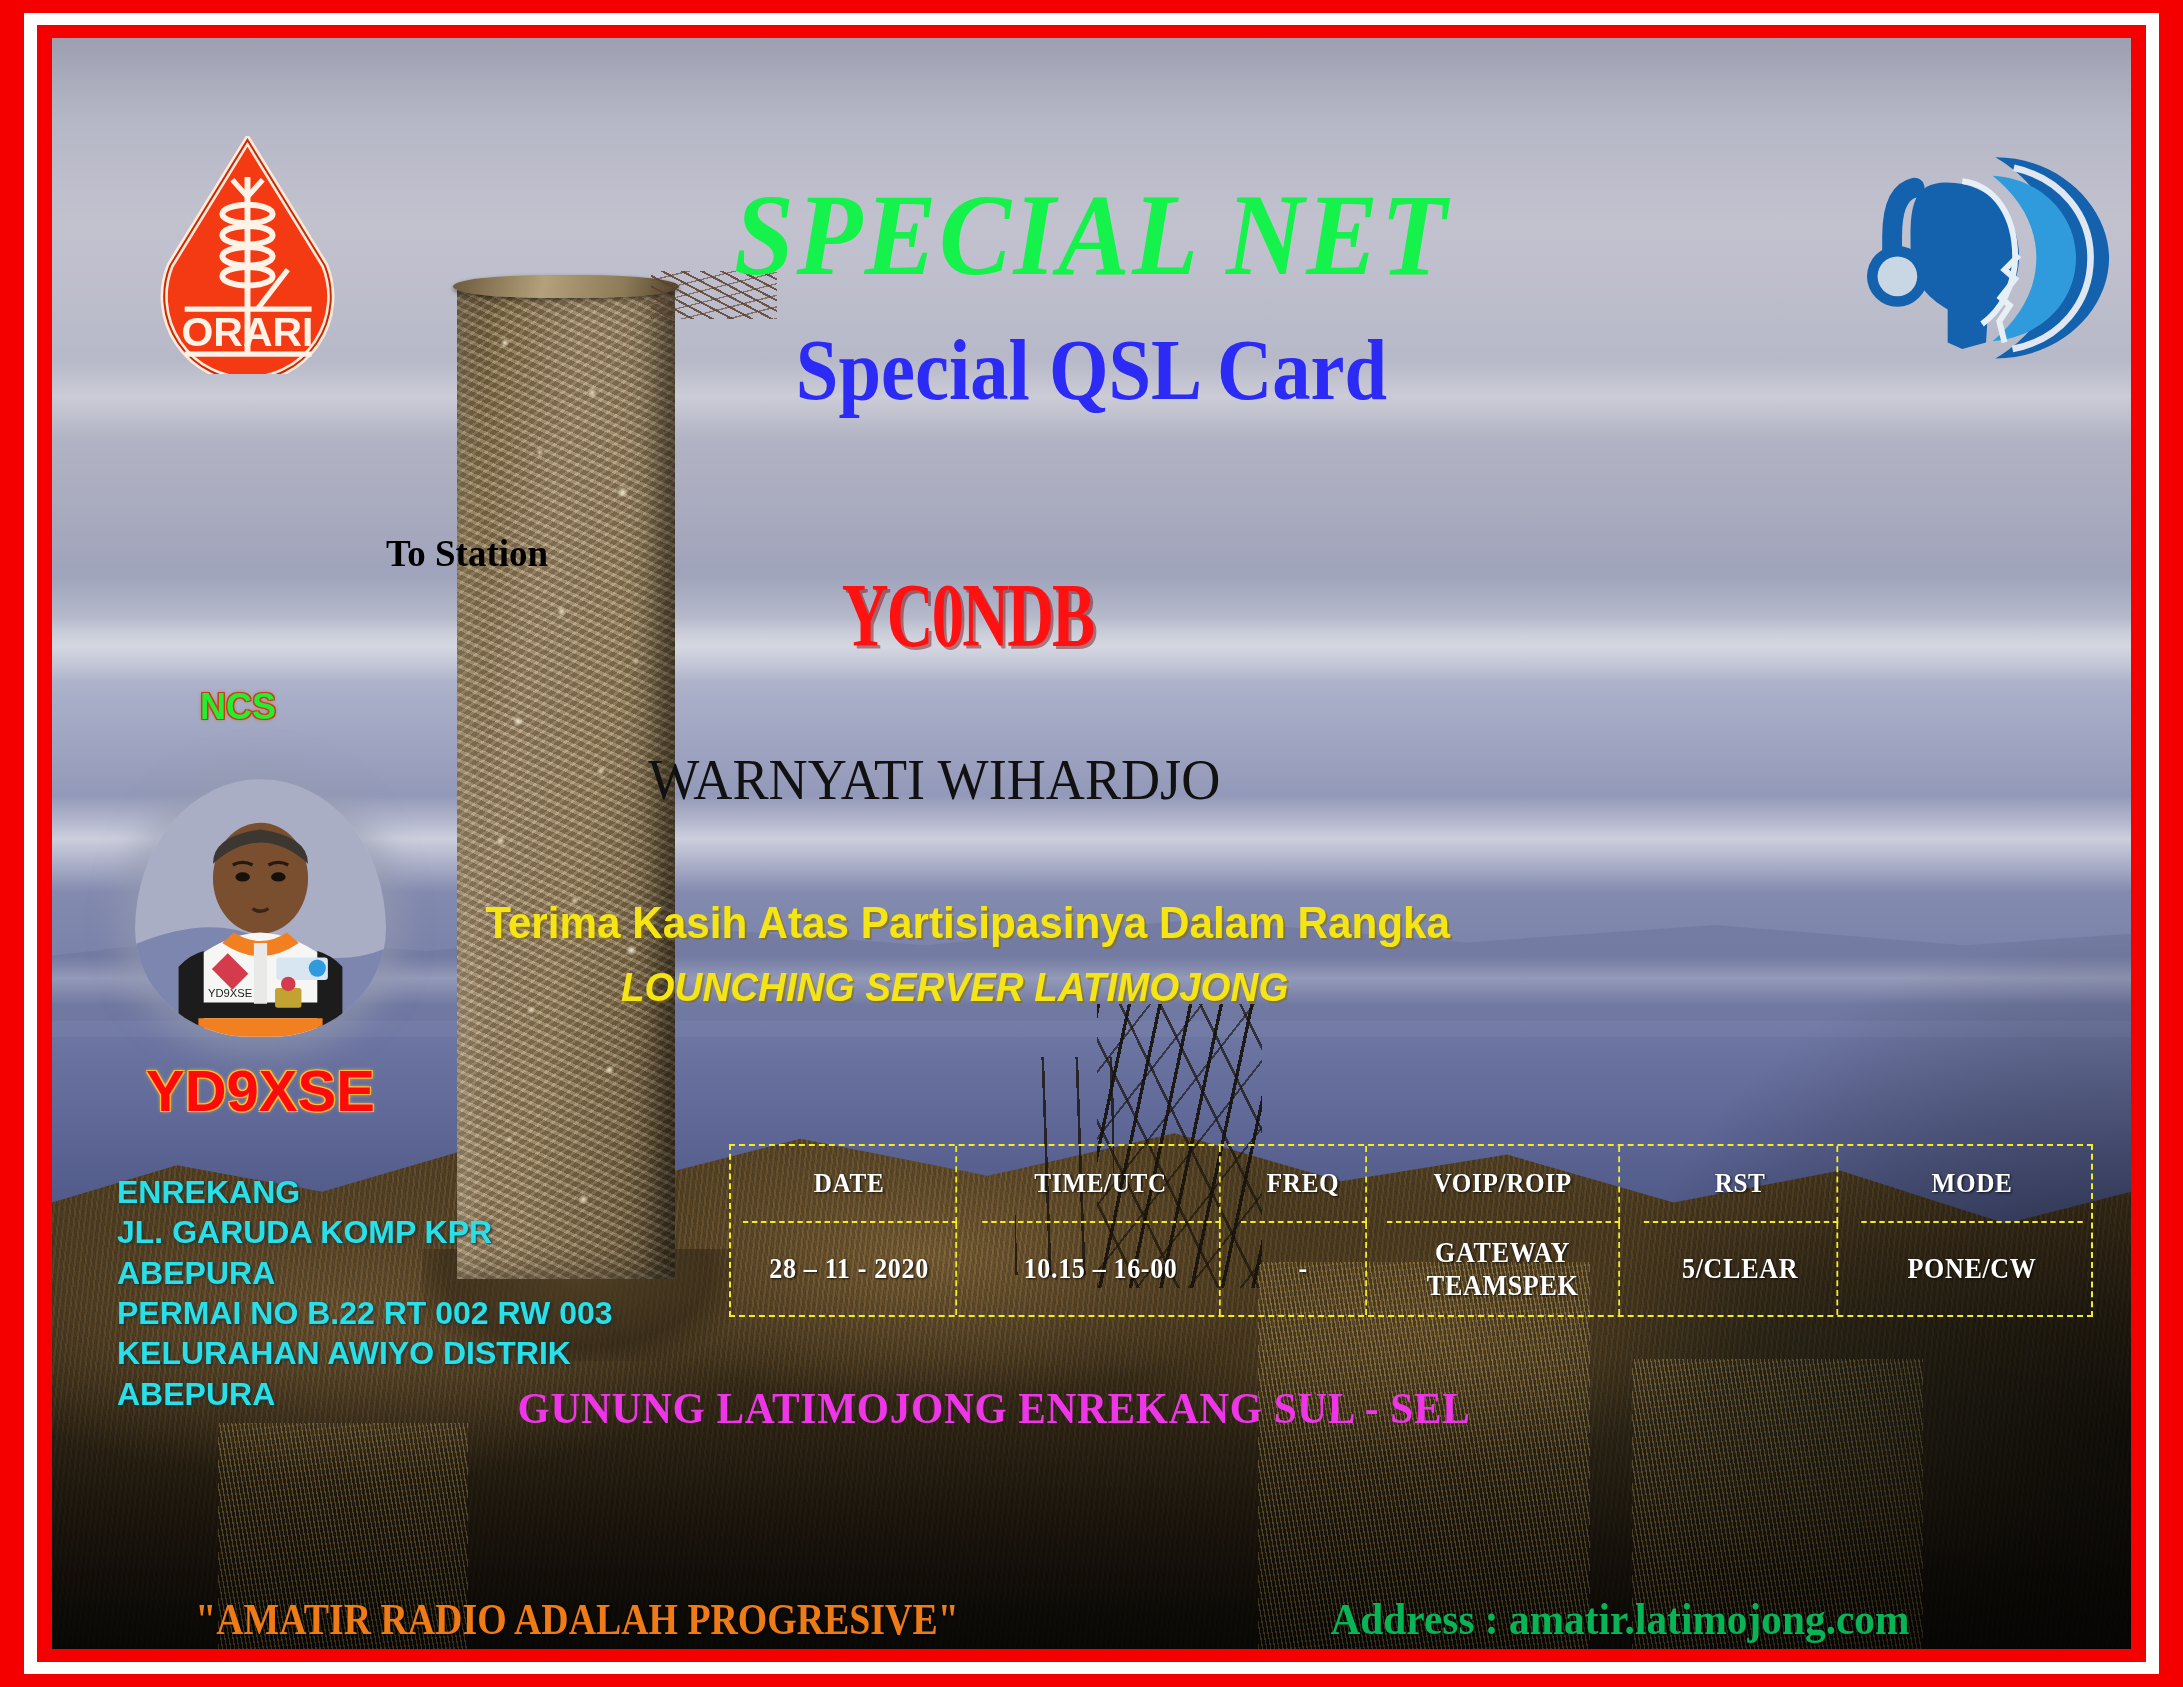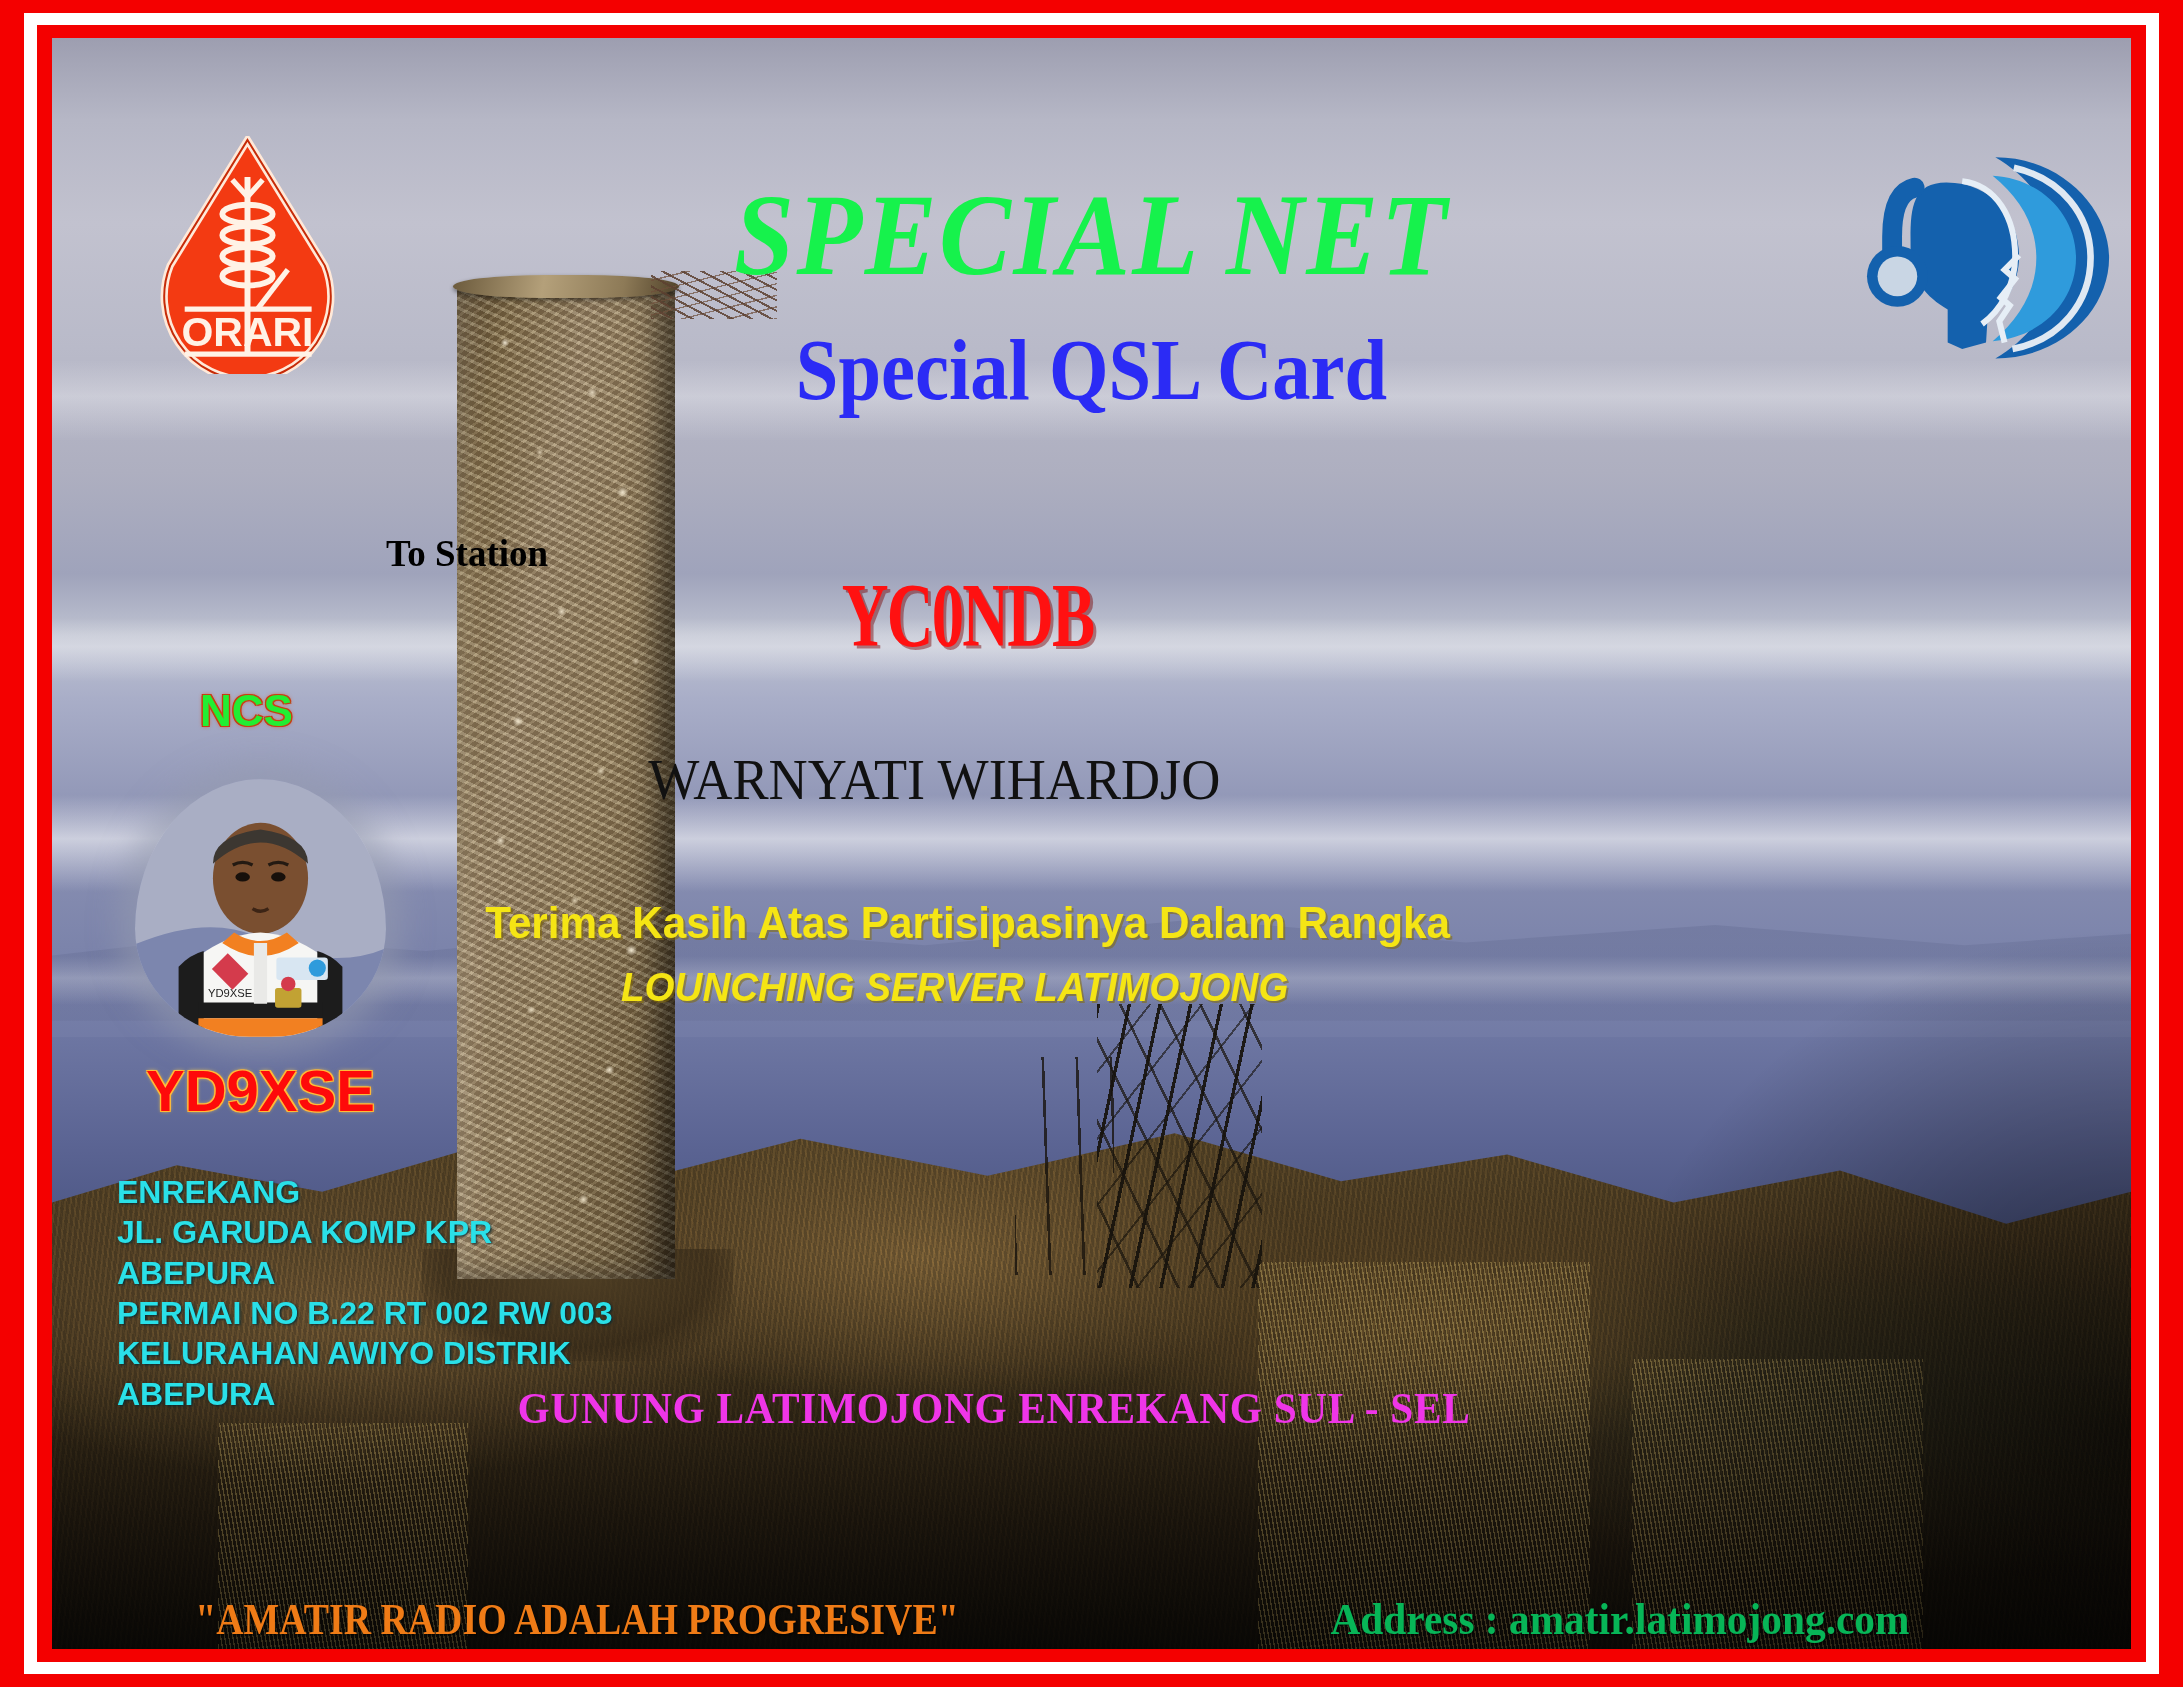--- a/index.html
+++ b/index.html
@@ -132,21 +132,21 @@
   .tx{position:absolute;white-space:nowrap;}
   #title-special-net{left:0;right:0;top:131px;text-align:center;
     font-size:116px;font-weight:bold;font-style:italic;color:#16f24c;
     font-family:"Liberation Serif",serif;letter-spacing:2.6px;
     transform:scaleX(.93);}
   #title-qsl{left:0;right:0;top:281px;text-align:center;
     font-size:87px;font-weight:bold;color:#2b2bf5;
     font-family:"Liberation Serif",serif;transform:scaleX(.88);}
   #to-station{left:334px;top:494px;font-size:37px;font-weight:bold;color:#000000;
     font-family:"Liberation Serif",serif;}
-  #ncs-label{left:140px;top:648px;font-size:44px;font-weight:bold;color:#22ee33;
+  #ncs-label{left:140px;top:648px;font-size:36px;font-weight:bold;color:#22ee33;
     font-family:"Liberation Sans",sans-serif;
     text-shadow:0 0 4px #d94a18,1.3px 1.3px 0 #c0390f,-1.3px 1.3px 0 #c0390f,
                 1.3px -1.3px 0 #c0390f,-1.3px -1.3px 0 #c0390f;padding-left:8px;}
   #ncs-call{left:94px;top:1019px;font-size:58px;font-weight:bold;color:#fe0a0a;
     font-family:"Liberation Sans",sans-serif;
     text-shadow:0 0 4.6px #ffd24d,1.3px 1.3px 0 #ffae2e,-1.3px 1.3px 0 #ffae2e,
                 1.3px -1.3px 0 #ffae2e,-1.3px -1.3px 0 #ffae2e;}
   #callsign{left:0;right:0;top:526px;text-align:center;padding-right:344px;
     font-size:90px;font-weight:bold;color:#ff1111;
     font-family:"Liberation Serif",serif;transform:scaleX(.72);
@@ -307,20 +307,35 @@
 
     <div class="addr">
       <div>ENREKANG</div>
       <div>JL. GARUDA KOMP KPR</div>
       <div>ABEPURA</div>
       <div>PERMAI NO B.22 RT 002 RW 003</div>
       <div>KELURAHAN AWIYO DISTRIK</div>
       <div>ABEPURA</div>
     </div>
 
+    <div class="qtable">
+      <div class="cell hdr">DATE</div>
+      <div class="cell hdr">TIME/UTC</div>
+      <div class="cell hdr">FREQ</div>
+      <div class="cell hdr">VOIP/ROIP</div>
+      <div class="cell hdr">RST</div>
+      <div class="cell hdr">MODE</div>
+
+      <div class="cell">28 – 11 - 2020</div>
+      <div class="cell">10.15 – 16-00</div>
+      <div class="cell">-</div>
+      <div class="cell">GATEWAY TEAMSPEK</div>
+      <div class="cell">5/CLEAR</div>
+      <div class="cell">PONE/CW</div>
+    </div>
 
     <div class="tx" id="loc-line">GUNUNG LATIMOJONG ENREKANG SUL - SEL</div>
 
     <div class="tx" id="motto">"AMATIR  RADIO ADALAH PROGRESIVE"</div>
     <div class="tx" id="address-line">Address  : amatir.latimojong.com</div>
 
   </div>
 </div>
 
 

